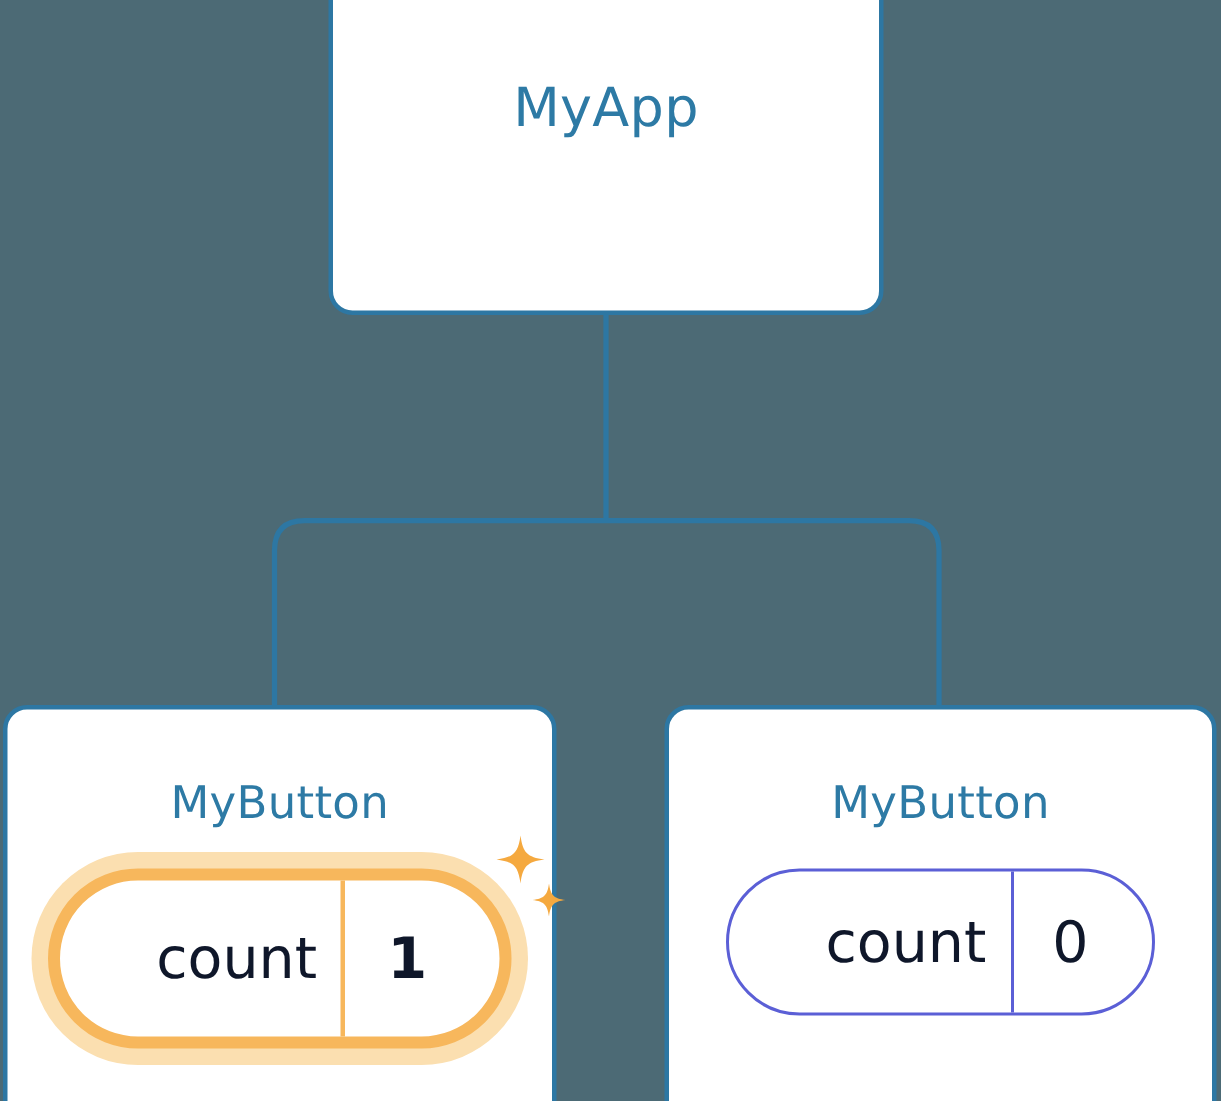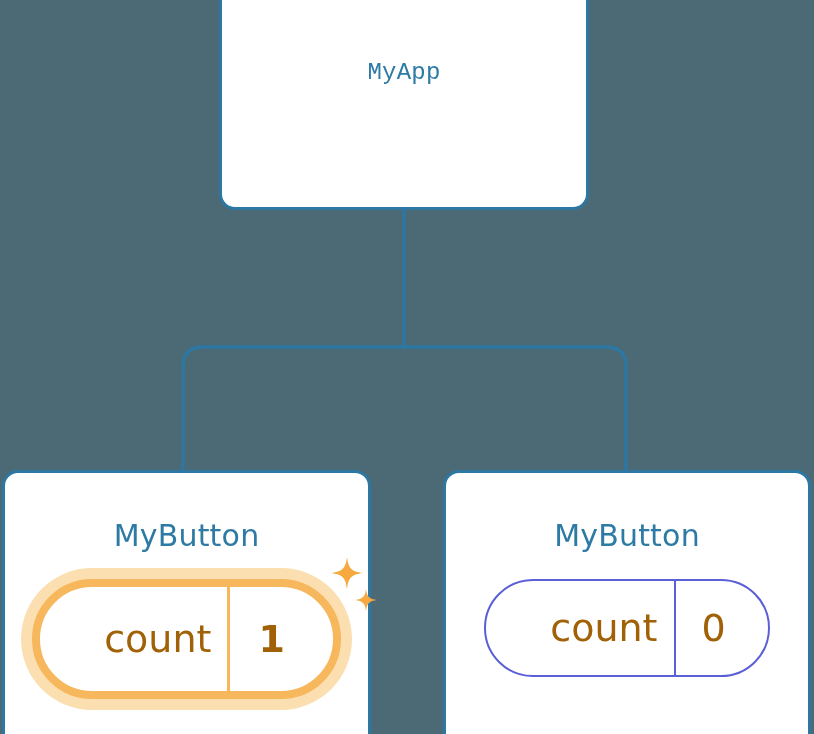--- a/index.html
+++ b/index.html
@@ -68,23 +68,22 @@
   .node-title {
     color: #2d7aa5;
     font-size: 30px;
     font-weight: 400;
     letter-spacing: 0.2px;
     line-height: 1;
     white-space: nowrap;
   }
 
   .node-root .node-title {
-    font-size: 24px;
+    font-size: 36px;
     margin-top: 14px;
-    font-family: Liberation Mono, monospace;
   }
 
   .node-child-left .node-title,
   .node-child-right .node-title {
     margin-top: 48px;
   }
 
   
   .pill-wrap {
     position: relative;
@@ -128,21 +127,21 @@
     border-radius: 999px;
     background: #fbdfb0;
     z-index: 1;
   }
 
   .pill-key,
   .pill-val {
     display: flex;
     align-items: center;
     justify-content: center;
-    color: #a16207;
+    color: #0f172a;
     line-height: 1;
     box-sizing: border-box;
   }
 
   .pill-plain .pill-key {
     font-size: 38px;
     padding: 0 16px 0 64px;
   }
   .pill-plain .pill-val {
     font-size: 38px;

